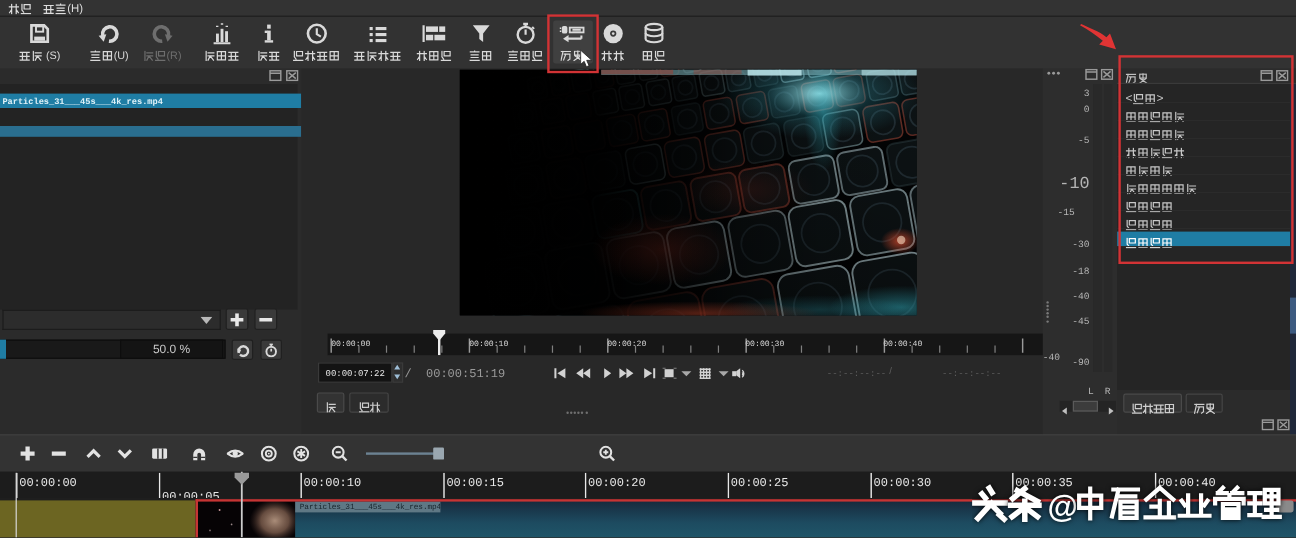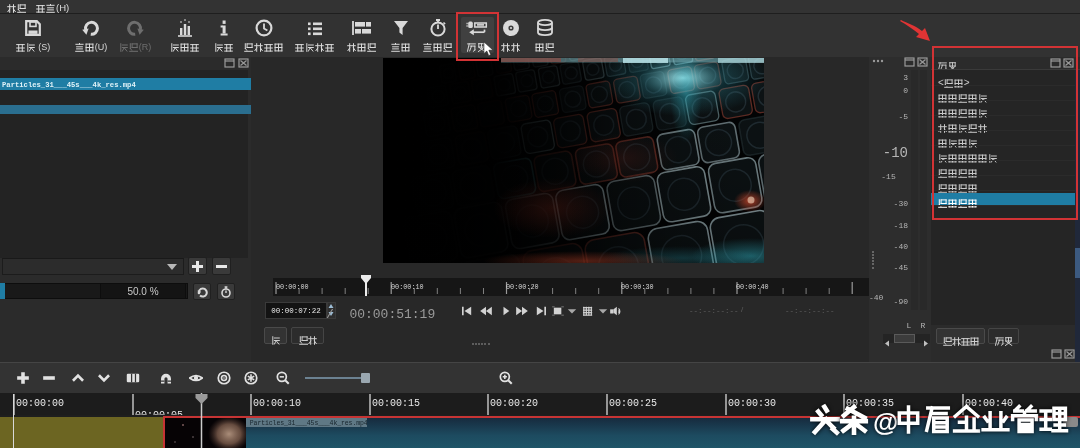--- a/index.html
+++ b/index.html
@@ -479,21 +479,21 @@
 <div class="ab" style="left:736px;top:283px;font-size:6.8px;color:#d5d5d5"><span class="mono">00:00:40</span></div>
 <svg class="ab" style="left:358px;top:274px" width="16" height="22">
     <path d="M8 2v20" stroke="#ececec" stroke-width="2"></path>
     <path d="M3 1h10v3l-5 6-5-6z" fill="#ececec"></path>
   </svg>
 <div class="ab" style="left:265px;top:302px;width:62px;height:17px;background:#131313;border:1px solid #3a3a3a;color:#e8e8e8;font-size:7.5px;text-align:center;line-height:16px"><span class="mono">00:00:07:22</span></div>
 <div class="ab" style="left:327px;top:302px;width:9px;height:17px;background:#2e2e2e;border:1px solid #3a3a3a"><svg width="6" height="14" style="margin-left:0px">
       <path d="M3 1l2.5 4h-5z" fill="#9dbdd6"></path>
       <path d="M3 13l2.5-4h-5z" fill="#9dbdd6"></path>
     </svg></div>
-<div class="ab" style="left:326px;top:306px;font-size:13px;color:#9a9a9a"><span class="mono">/&nbsp; 00:00:51:19</span></div>
+<div class="ab" style="left:337px;top:306px;font-size:10px;color:#9a9a9a"><span class="mono">/&nbsp; 00:00:51:19</span></div>
 <svg class="ab" style="left:460px;top:306px" width="14" height="10" viewBox="0 0 16 12">
     <path d="M3 1v10" stroke="#d2d2d2" stroke-width="2"></path>
     <path d="M13 1v10L5 6z" fill="#d2d2d2"></path>
   </svg>
 <svg class="ab" style="left:479px;top:306px" width="14" height="10" viewBox="0 0 16 12">
     <path d="M8 1v10L1 6zM15 1v10L8 6z" fill="#d2d2d2"></path>
   </svg>
 <svg class="ab" style="left:499px;top:306px" width="14" height="10" viewBox="0 0 16 12">
     <path d="M5 1l7 5-7 5z" fill="#d2d2d2"></path>
   </svg>

